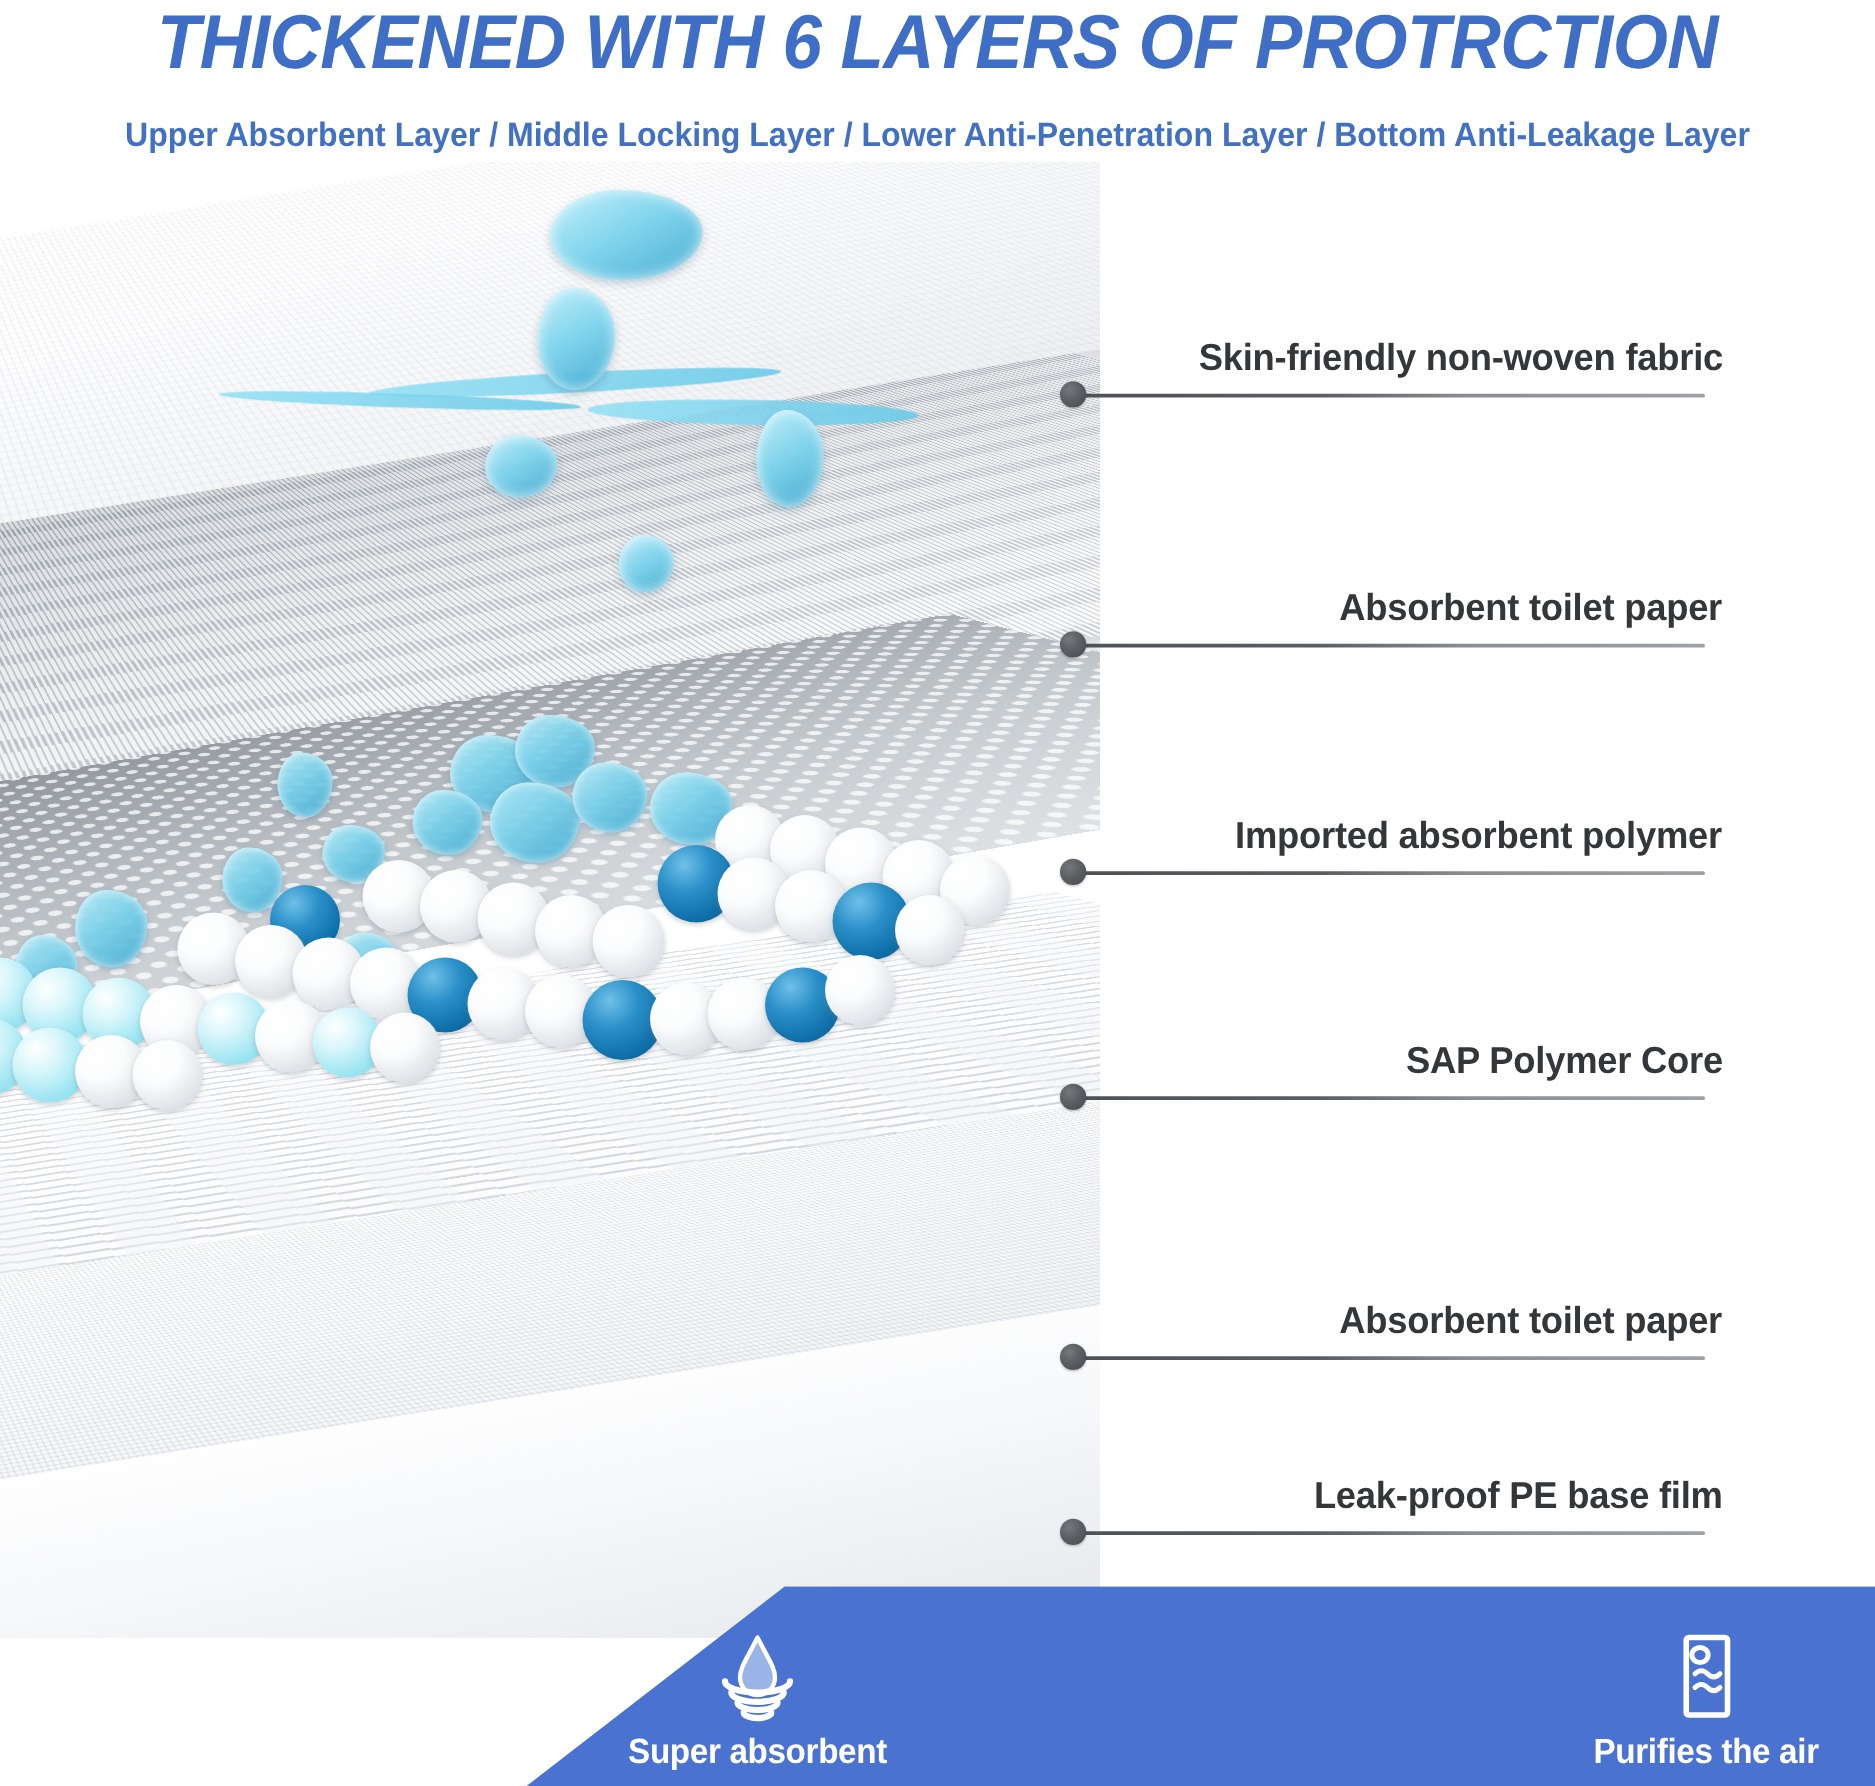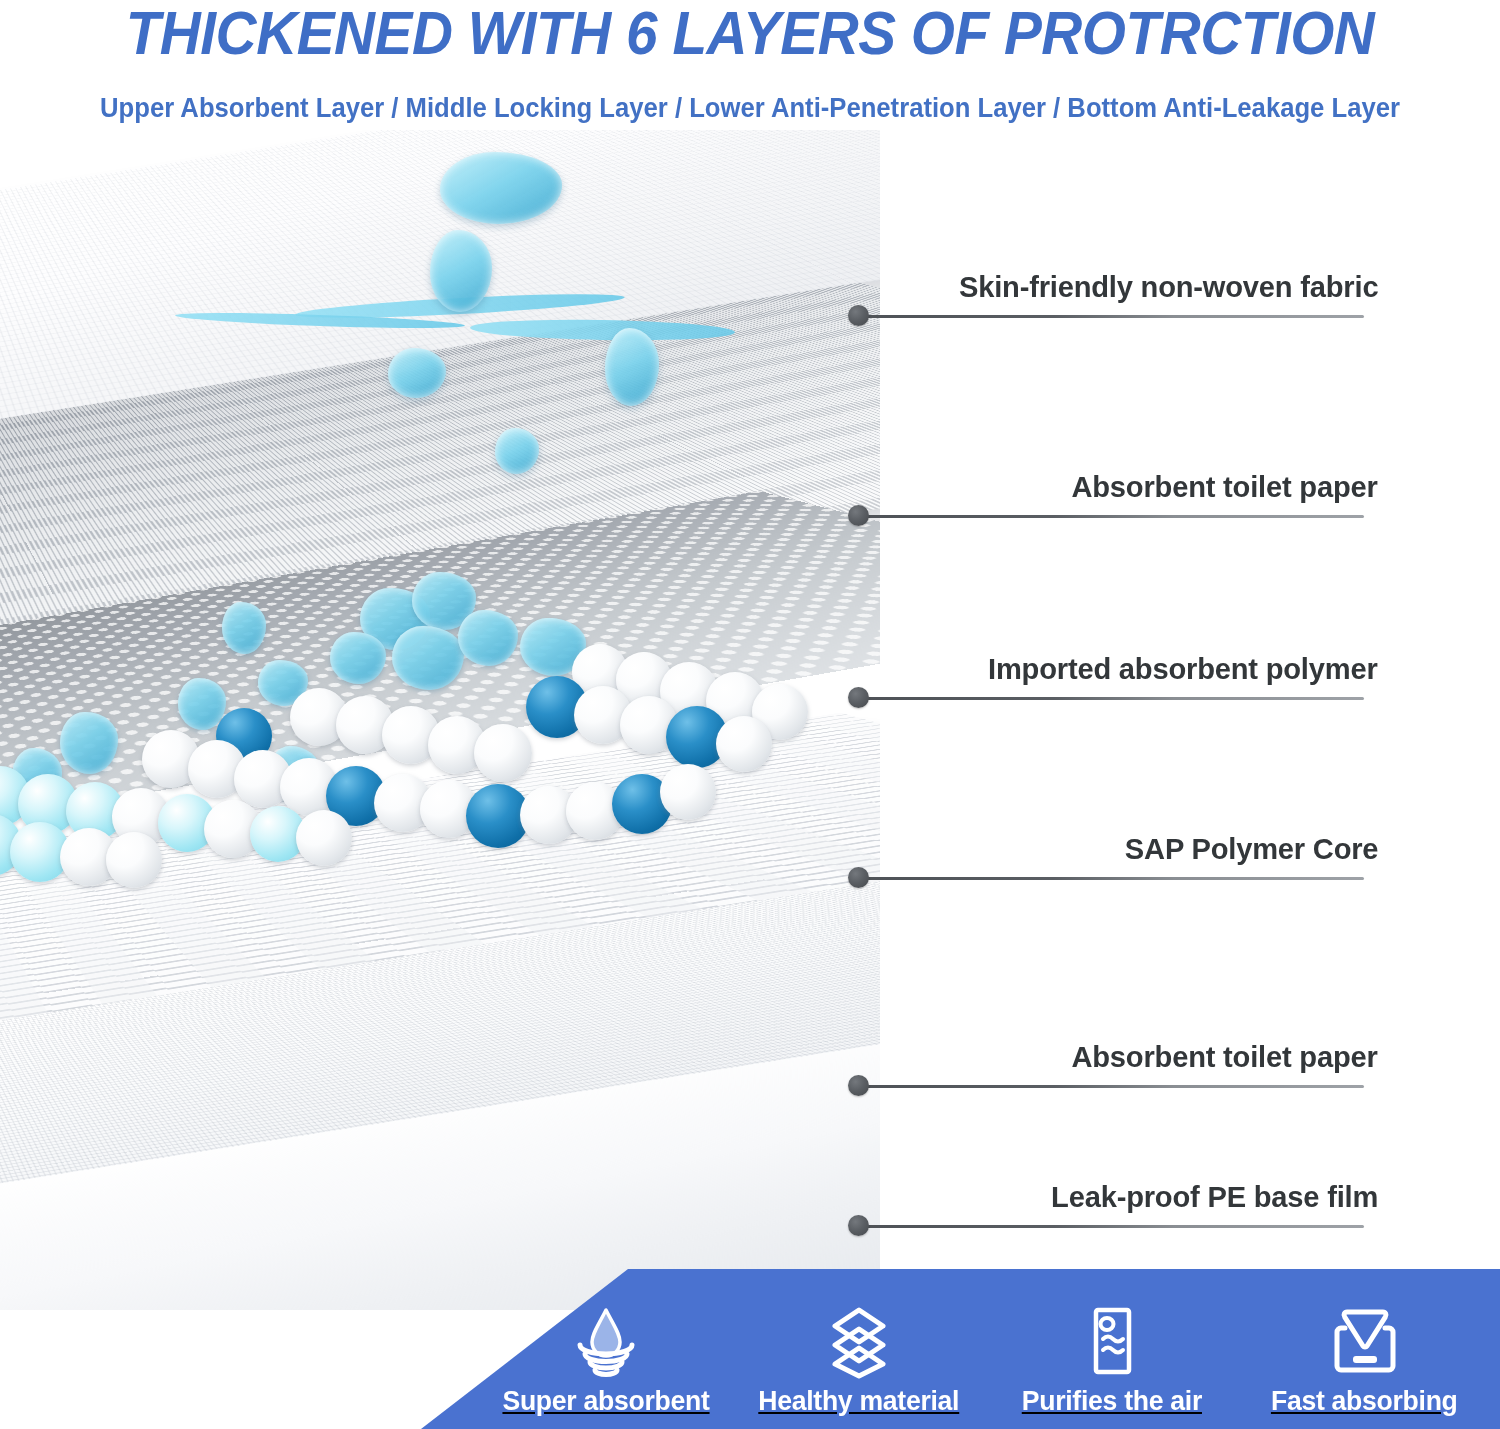--- a/index.html
+++ b/index.html
@@ -189,21 +189,20 @@
   }
   #feature-bar-bg {
     position:absolute; inset:0;
     background:#4a72d0;
     clip-path:polygon(421px 160px, 628px 0px, 1500px 0px, 1500px 160px);
   }
   #features {
     position:absolute; left:470px; top:0; width:1030px; height:160px;
     display:flex; align-items:flex-end; justify-content:space-between;
     padding:0 18px 12px 18px;
-    text-decoration:underline;
   }
   .feature {
     display:flex; flex-direction:column; align-items:center;
     width:235px;
   }
   .feature-icon {
     height:80px; display:flex; align-items:center; justify-content:center;
     margin-bottom:3px;
   }
   .feature-label {
@@ -354,50 +353,28 @@
           <path d="M38 6 C30 22 24 30 24 38 a14 14 0 0 0 28 0 C52 30 46 22 38 6 Z" fill="#9bb4e8" stroke="#ffffff" stroke-width="3.5" stroke-linejoin="round"></path>
           <path d="M12 41 a26 9 0 0 0 52 0" fill="none" stroke="#ffffff" stroke-width="5" stroke-linecap="round"></path>
           <path d="M17 50 a21 7.5 0 0 0 42 0" fill="none" stroke="#ffffff" stroke-width="5" stroke-linecap="round"></path>
           <path d="M22 58 a16 6 0 0 0 32 0" fill="none" stroke="#ffffff" stroke-width="5" stroke-linecap="round"></path>
           <path d="M27 66 a11 4.5 0 0 0 22 0" fill="none" stroke="#ffffff" stroke-width="5" stroke-linecap="round"></path>
         </svg>
       </div>
       <div class="feature-label">Super absorbent</div>
     </div>
 
-    <div class="feature">
-      <div class="feature-icon">
-        <svg width="76" height="76" viewBox="0 0 76 76">
-          <g fill="none" stroke="#ffffff" stroke-width="5" stroke-linejoin="round">
-            <path d="M38 6  L62 22 L38 38 L14 22 Z"></path>
-            <path d="M38 25 L62 41 L38 57 L14 41 Z"></path>
-            <path d="M38 44 L62 60 L38 72 L14 60 Z"></path>
-          </g>
-        </svg>
-      </div>
-      <div class="feature-label">Healthy material</div>
-    </div>
 
     <div class="feature">
       <div class="feature-icon">
         <svg width="76" height="76" viewBox="0 0 76 76">
           <rect x="22" y="6" width="33" height="62" rx="2" fill="none" stroke="#ffffff" stroke-width="4.5"></rect>
           <ellipse cx="33" cy="20" rx="6.5" ry="6" fill="none" stroke="#ffffff" stroke-width="4"></ellipse>
           <path d="M29 35 q5 -5 10 0 q5 5 10 0" fill="none" stroke="#ffffff" stroke-width="4" stroke-linecap="round"></path>
           <path d="M29 46 q5 -5 10 0 q5 5 10 0" fill="none" stroke="#ffffff" stroke-width="4" stroke-linecap="round"></path>
         </svg>
       </div>
       <div class="feature-label">Purifies the air</div>
     </div>
 
-    <div class="feature">
-      <div class="feature-icon">
-        <svg width="76" height="76" viewBox="0 0 76 76">
-          <path d="M18 24 h-4 a4 4 0 0 0 -4 4 v34 a4 4 0 0 0 4 4 h48 a4 4 0 0 0 4 -4 v-34 a4 4 0 0 0 -4 -4 h-4" fill="none" stroke="#ffffff" stroke-width="5" stroke-linecap="round"></path>
-          <path d="M20 8 h36 a3 3 0 0 1 2.4 4.8 L40 42 a2.5 2.5 0 0 1 -4 0 L17.6 12.8 A3 3 0 0 1 20 8 Z" fill="none" stroke="#ffffff" stroke-width="5" stroke-linejoin="round"></path>
-          <rect x="26" y="52" width="24" height="7" rx="3" fill="#ffffff"></rect>
-        </svg>
-      </div>
-      <div class="feature-label">Fast absorbing</div>
-    </div>
 
   </div>
 </div>
 
 </body></html>

